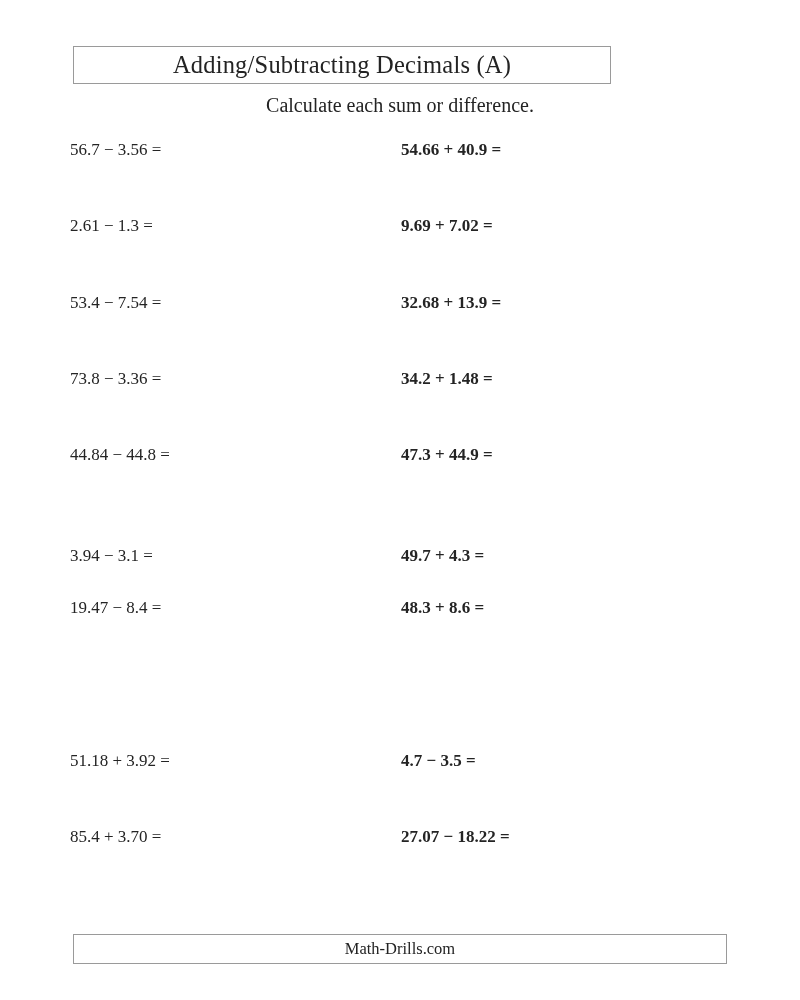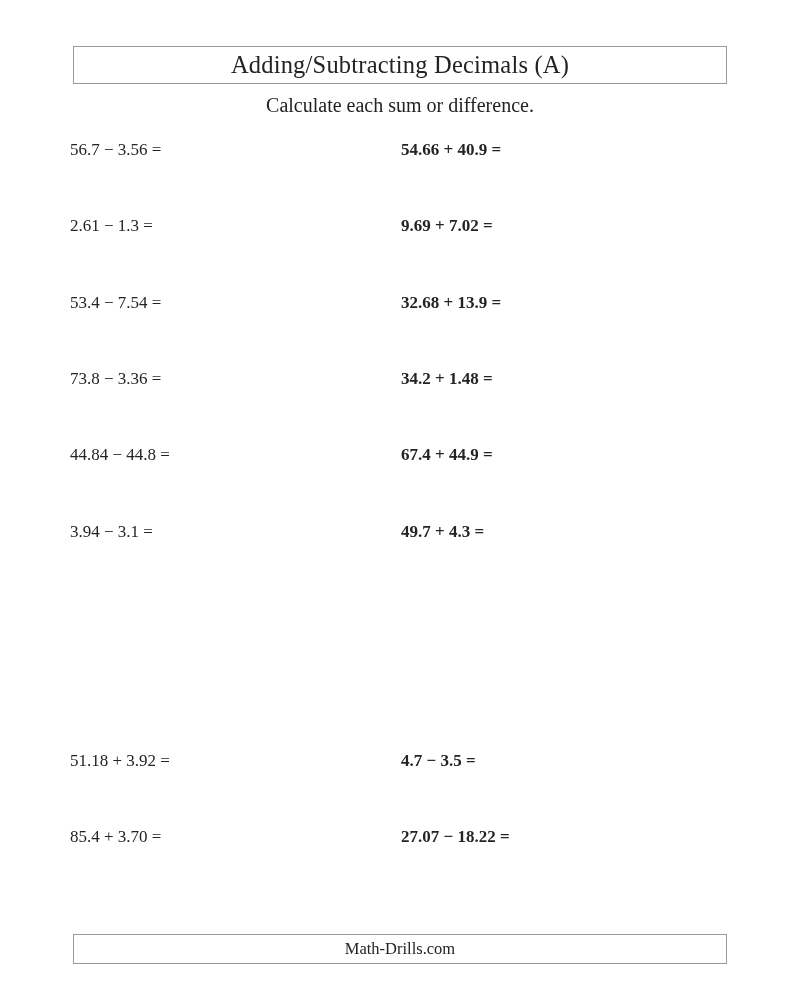--- a/index.html
+++ b/index.html
@@ -23,21 +23,21 @@
     top: 0;
     width: 800px;
     height: 1000px;
   }
 
   
   .title-box {
     position: absolute;
     left: 73px;
     top: 46px;
-    width: 654px;
+    width: 538px;
     height: 38px;
     border: 1px solid #9a9a9a;
     box-sizing: border-box;
     display: flex;
     align-items: center;
     justify-content: center;
     background: #ffffff;
   }
   .title-text {
     font-size: 24.5px;
@@ -133,28 +133,32 @@
       <div class="problem col-right">32.68 + 13.9 =</div>
     </div>
 
     <div class="problem-row" style="top:364px">
       <div class="problem col-left">73.8 − 3.36 =</div>
       <div class="problem col-right">34.2 + 1.48 =</div>
     </div>
 
     <div class="problem-row" style="top:440px">
       <div class="problem col-left">44.84 − 44.8 =</div>
-      <div class="problem col-right">67.4 + 44.9 =</div>
+      <div class="problem col-right">47.3 + 44.9 =</div>
     </div>
 
-    <div class="problem-row" style="top:517px">
+    <div class="problem-row" style="top:541px">
       <div class="problem col-left">3.94 − 3.1 =</div>
       <div class="problem col-right">49.7 + 4.3 =</div>
     </div>
 
+    <div class="problem-row" style="top:593px">
+      <div class="problem col-left">19.47 − 8.4 =</div>
+      <div class="problem col-right">48.3 + 8.6 =</div>
+    </div>
 
 
     <div class="problem-row" style="top:746px">
       <div class="problem col-left">51.18 + 3.92 =</div>
       <div class="problem col-right">4.7 − 3.5 =</div>
     </div>
 
     <div class="problem-row" style="top:822px">
       <div class="problem col-left">85.4 + 3.70 =</div>
       <div class="problem col-right">27.07 − 18.22 =</div>

